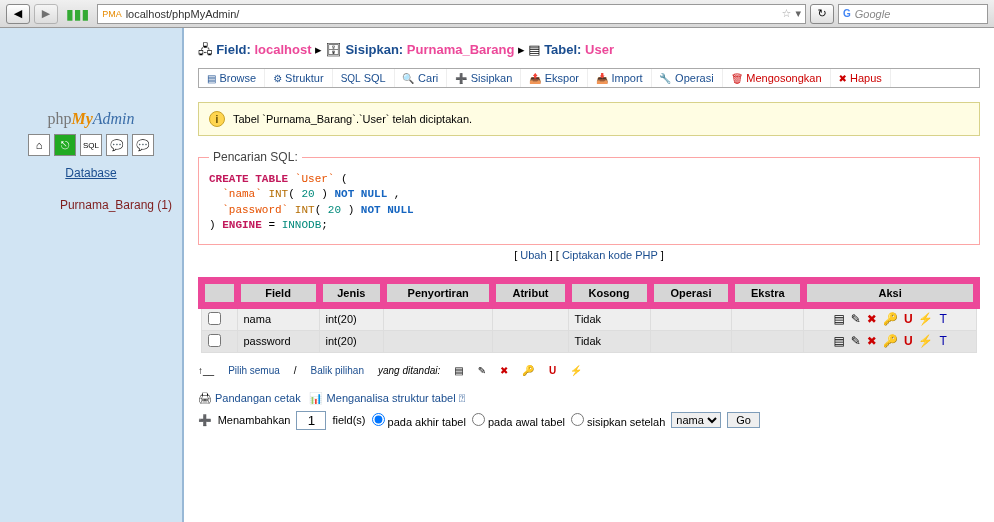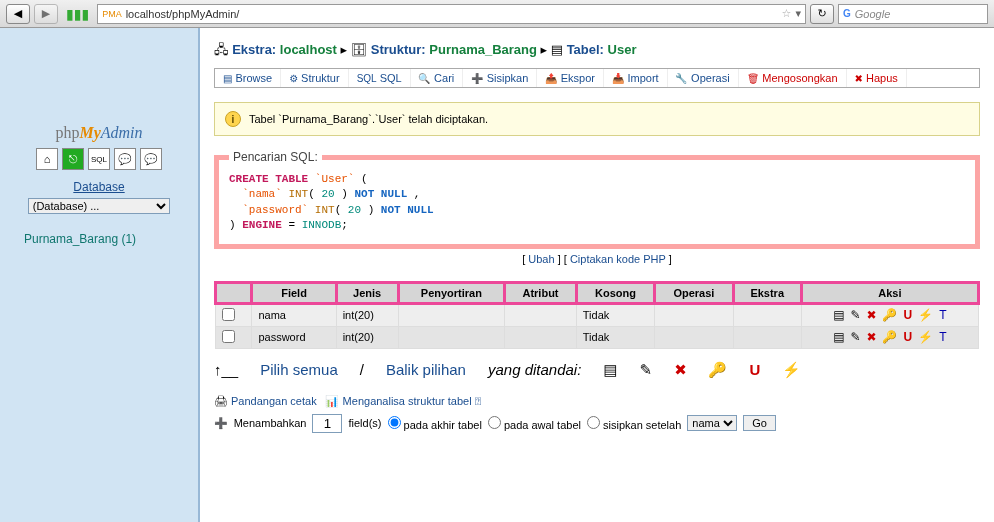--- a/index.html
+++ b/index.html
@@ -3,60 +3,60 @@
 <meta charset="utf-8">
 <style>
 * { box-sizing: border-box; margin: 0; padding: 0; }
 body { font-family: Arial, sans-serif; font-size: 11px; background: #fff; width: 994px; height: 522px; overflow: hidden; }
 .browser-bar { height: 28px; background: linear-gradient(#f0f0f0,#d8d8d8); border-bottom: 1px solid #999; display: flex; align-items: center; padding: 0 6px; gap: 4px; }
 .nav-btn { width: 24px; height: 20px; border: 1px solid #888; border-radius: 3px; background: linear-gradient(#fff,#e0e0e0); display: flex; align-items: center; justify-content: center; cursor: pointer; }
 .url-bar { flex: 1; height: 20px; border: 1px solid #999; background: #fff; display: flex; align-items: center; padding: 0 4px; gap: 4px; }
 .url-text { flex: 1; font-size: 11px; color: #333; }
 .search-box { width: 150px; height: 20px; border: 1px solid #999; background: #fff; display: flex; align-items: center; padding: 0 4px; gap: 4px; }
 .main { display: flex; height: calc(100% - 28px); }
-.sidebar { width: 200px; background: #d1e4f3; padding: 24px; text-align: center; border-right: 2px solid #98b8d6; }
+.sidebar { width: 184px; background: #d1e4f3; padding: 10px; text-align: center; border-right: 2px solid #98b8d6; }
 .content { flex: 1; padding: 12px 14px; background: #fff; overflow: auto; }
 .logo-area { height: 90px; display: flex; align-items: flex-end; justify-content: center; margin-bottom: 6px; }
 .logo-text { font-family: Georgia, serif; font-size: 16px; }
 .logo-php { color: #777; }
 .logo-my { color: #e68a00; font-weight: bold; font-style: italic; }
 .logo-admin { color: #3a6da8; font-style: italic; }
 .icon-row { display: flex; justify-content: center; gap: 4px; margin: 6px 0 10px; }
 .icon-btn { width: 22px; height: 22px; border: 1px solid #888; background: #fff; display: flex; align-items: center; justify-content: center; cursor: pointer; font-size: 11px; }
 .db-label { color: #1a4d8f; font-size: 12px; margin-bottom: 4px; cursor: pointer; text-decoration: underline; }
 .db-select { width: 95%; font-size: 11px; border: 1px solid #7f9db9; }
-.db-link { color: #0f766e; text-align: left; margin-top: 18px; font-size: 12px; cursor: pointer; }
+.db-link { color: #7f1d1d; text-align: right; margin-top: 18px; font-size: 12px; cursor: pointer; }
 .tbl-link { color: #333; text-align: left; margin-top: 8px; font-size: 11px; cursor: pointer; }
 .breadcrumb { font-size: 13px; margin-bottom: 6px; }
 .breadcrumb b { color: #1a4d8f; }
-.breadcrumb a { color: #15803d; cursor: pointer; }
+.breadcrumb a { color: #ec4899; cursor: pointer; }
 .tabs { display: flex; border: 1px solid #aaa; background: #fff; }
 .tab { padding: 3px 8px; border-right: 1px solid #eee; font-size: 11px; color: #1a4d8f; cursor: pointer; display: flex; align-items: center; gap: 3px; }
 .tab.danger { color: #c00; }
 .msg-box { background: #fffde3; border: 1px solid #d8d28a; padding: 8px 10px; margin: 14px 0; display: flex; align-items: center; gap: 8px; }
 .msg-icon { width: 16px; height: 16px; background: #ffd54f; border: 1px solid #c9a227; border-radius: 50%; display: inline-flex; align-items: center; justify-content: center; font-size: 10px; font-weight: bold; color: #5a4500; }
-fieldset { border: 5px solid #fca5a5; padding: 8px 10px 10px; margin-bottom: 4px; }
+fieldset { border: 1px solid #fca5a5; padding: 8px 10px 10px; margin-bottom: 4px; }
 legend { color: #444; padding: 0 4px; font-size: 12px; }
 .sql-code { font-family: "Courier New", monospace; font-size: 11px; line-height: 1.4; }
 .kw-create { color: #c2185b; font-weight: bold; }
 .kw-id { color: #e65100; }
 .kw-type { color: #b36b00; }
 .kw-num { color: #00897b; }
 .kw-not { color: #1565c0; font-weight: bold; }
 .kw-eng { color: #c2185b; font-weight: bold; }
 .kw-val { color: #00897b; }
 .fieldset-links { text-align: center; margin: 4px 2px 16px; font-size: 11px; }
 .fieldset-links a { color: #1a4d8f; cursor: pointer; }
 table.struct { width: 100%; border-collapse: collapse; font-size: 11px; margin-bottom: 8px; }
-table.struct th { background: #d6d6d6; border: 3px solid #ec4899; padding: 3px 6px; font-weight: bold; text-align: center; }
+table.struct th { background: #d6d6d6; border: 7px solid #ec4899; padding: 3px 6px; font-weight: bold; text-align: center; }
 table.struct td { border: 1px solid #ddd; padding: 3px 6px; background: #eee; }
 table.struct tr.alt td { background: #e4e4e4; }
 .aksi-icons { display: flex; gap: 6px; justify-content: center; }
 .aksi-icons span { cursor: pointer; font-size: 12px; }
-.row-actions { display: flex; gap: 22px; align-items: center; padding: 4px 0 10px; font-size: 15px; text-align: center; }
+.row-actions { display: flex; gap: 14px; align-items: center; padding: 4px 0 10px; font-size: 10px; text-align: center; }
 .row-actions a { color: #1a4d8f; cursor: pointer; }
 .bottom-links { margin-top: 6px; font-size: 11px; }
 .bottom-links a { color: #1a4d8f; cursor: pointer; margin-top: 16px; }
 .add-row { margin-top: 6px; display: flex; align-items: center; gap: 6px; font-size: 11px; }
 .add-row input[type=text] { width: 30px; border: 1px solid #7f9db9; text-align: center; padding: 1px; }
 .add-row select { border: 1px solid #7f9db9; font-size: 11px; }
 .go-btn { border: 1px solid #7f9db9; background: #efefef; padding: 1px 8px; cursor: pointer; font-size: 11px; }
 .tab .ti { font-size: 10px; }
 .star { color: #aaa; cursor: pointer; }
 </style>
@@ -86,32 +86,29 @@
       <div class="logo-text"><span class="logo-php">php</span><span class="logo-my">My</span><span class="logo-admin">Admin</span></div>
     </div>
     <div class="icon-row">
       <div class="icon-btn">⌂</div>
       <div class="icon-btn" style="background:#2a2;color:#fff">⎋</div>
       <div class="icon-btn" style="font-size:8px">SQL</div>
       <div class="icon-btn">💬</div>
       <div class="icon-btn">💬</div>
     </div>
     <div class="db-label">Database</div>
-    <select class="db-select">
-      <option>(Database) ...</option>
-    </select>
     <div class="db-link">Purnama_Barang (1)</div>
   </div>
 
   <div class="content">
     <div class="breadcrumb">
       <span>🖧</span>
-      <b><span>Ekstra: </span><a>localhost</a></b> ▸
+      <b><span>Field: </span><a>localhost</a></b> ▸
       <span>🗄</span>
-      <b><span>Struktur: </span><a>Purnama_Barang</a></b> ▸
+      <b><span>Sisipkan: </span><a>Purnama_Barang</a></b> ▸
       <span>▤</span>
       <b><span>Tabel: </span><a>User</a></b>
     </div>
 
     <div class="tabs">
       <div class="tab">
           <span class="ti">▤</span>
           <span>Browse</span>
         </div>
       <div class="tab">

